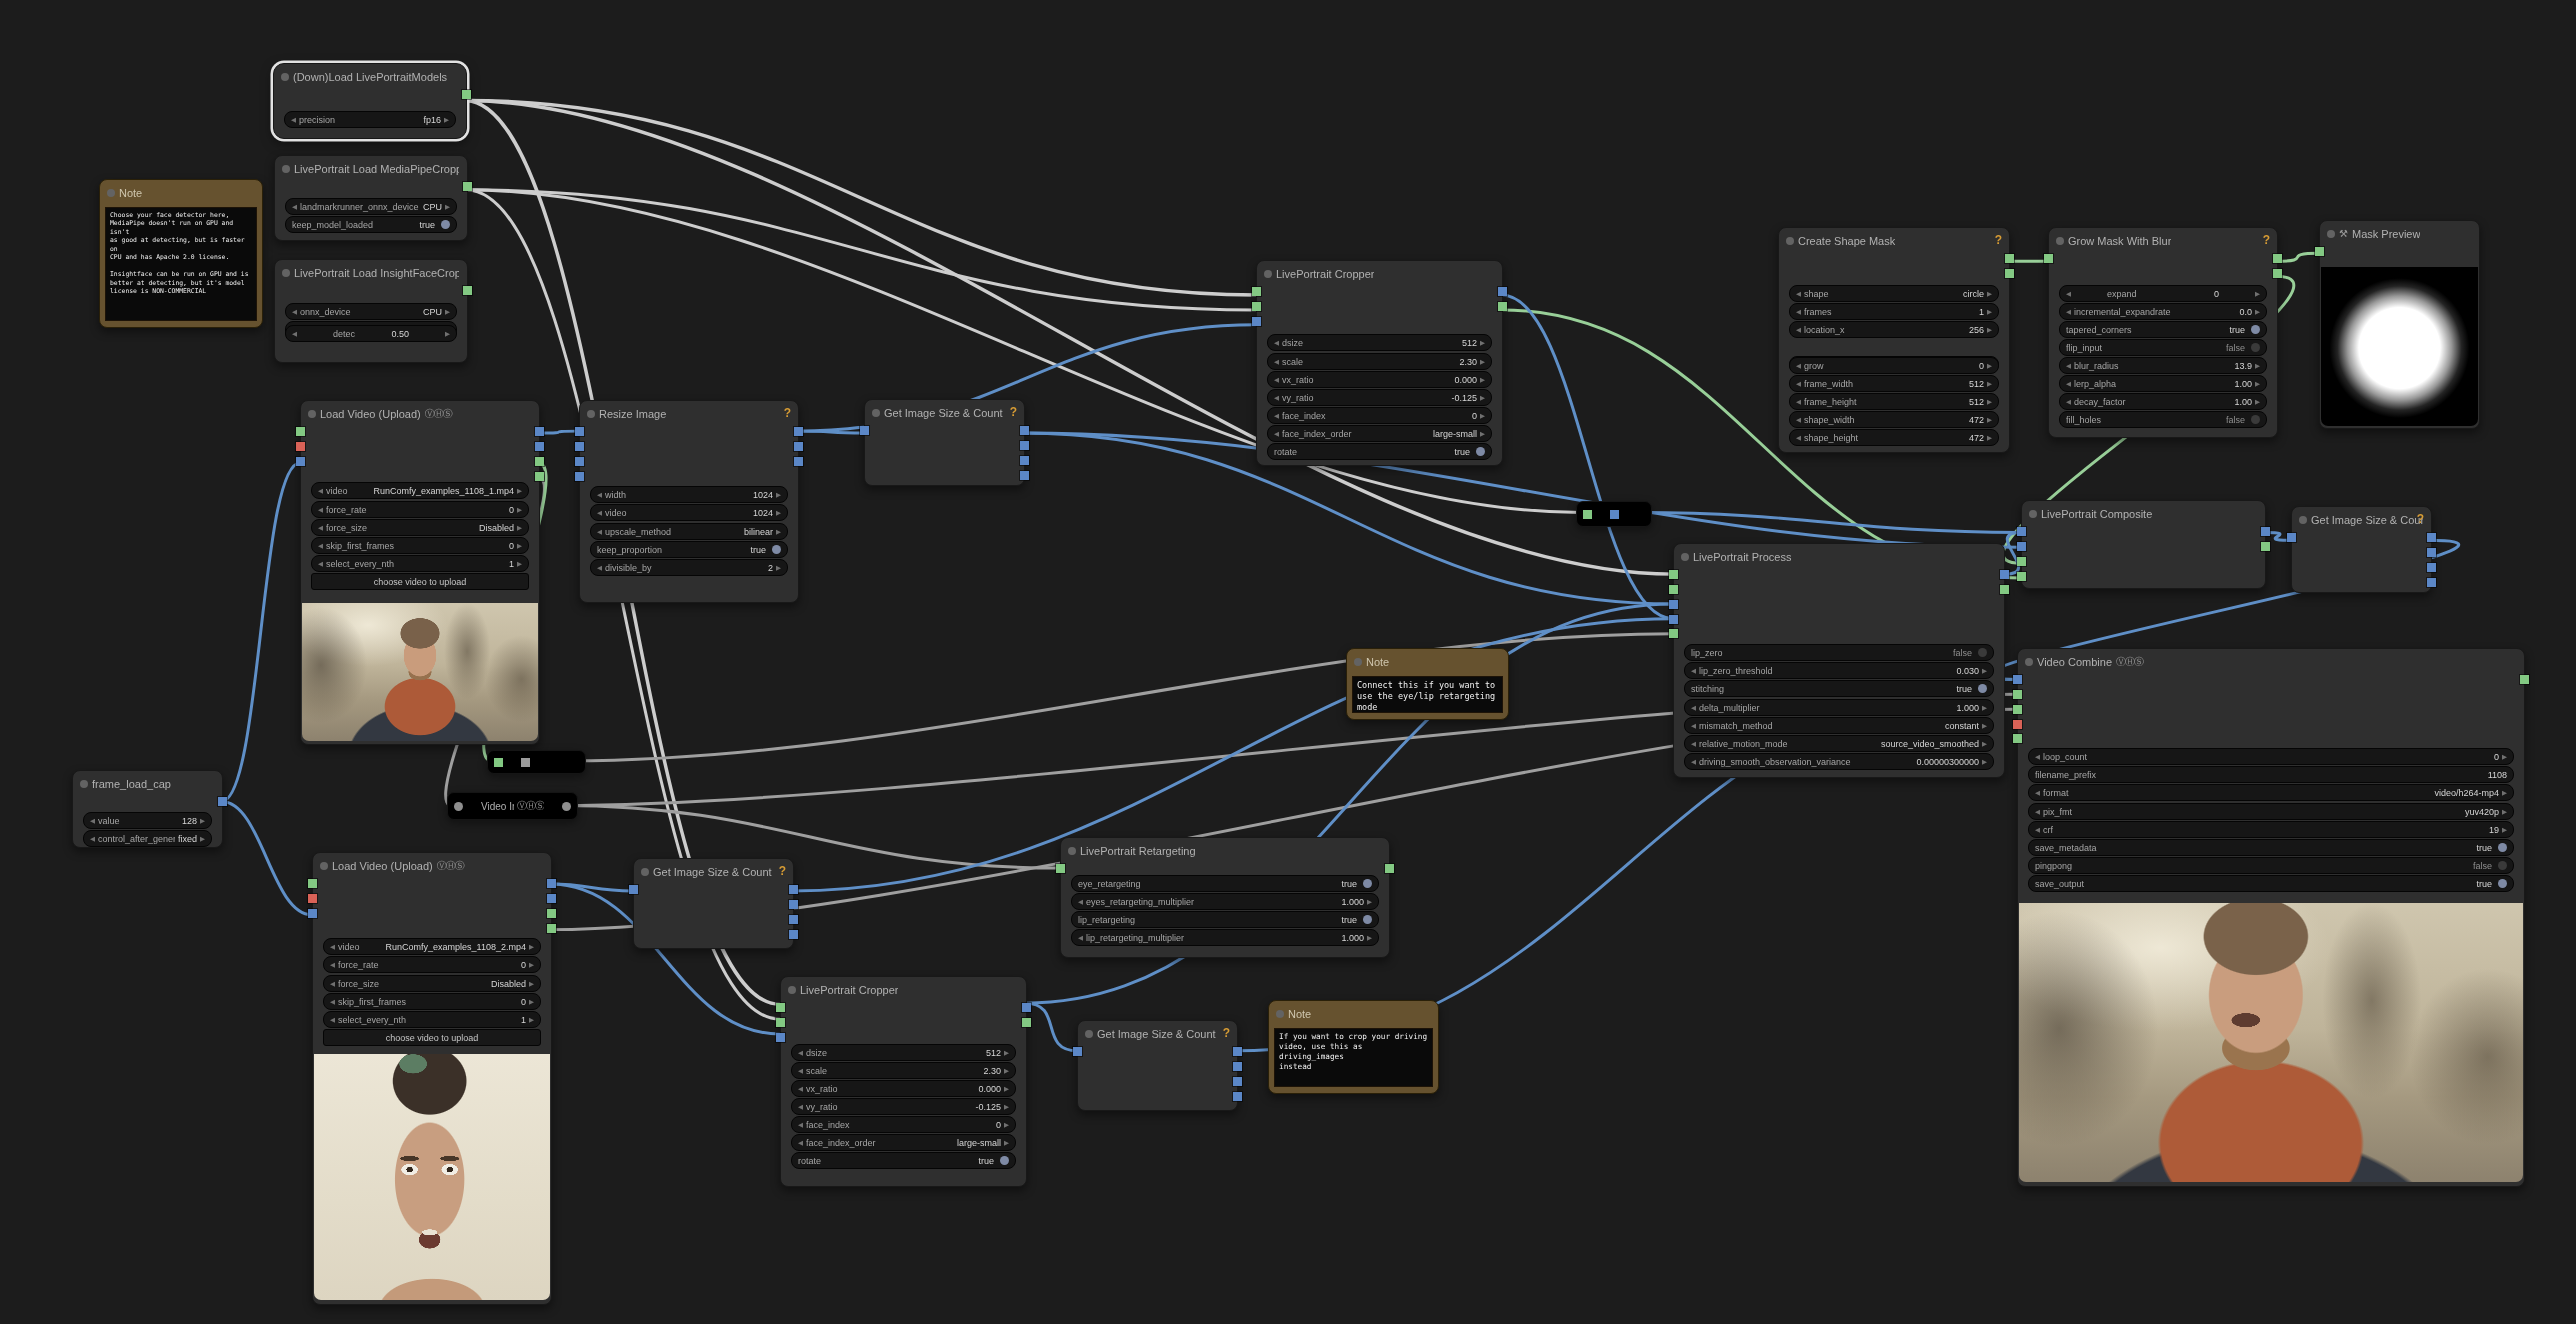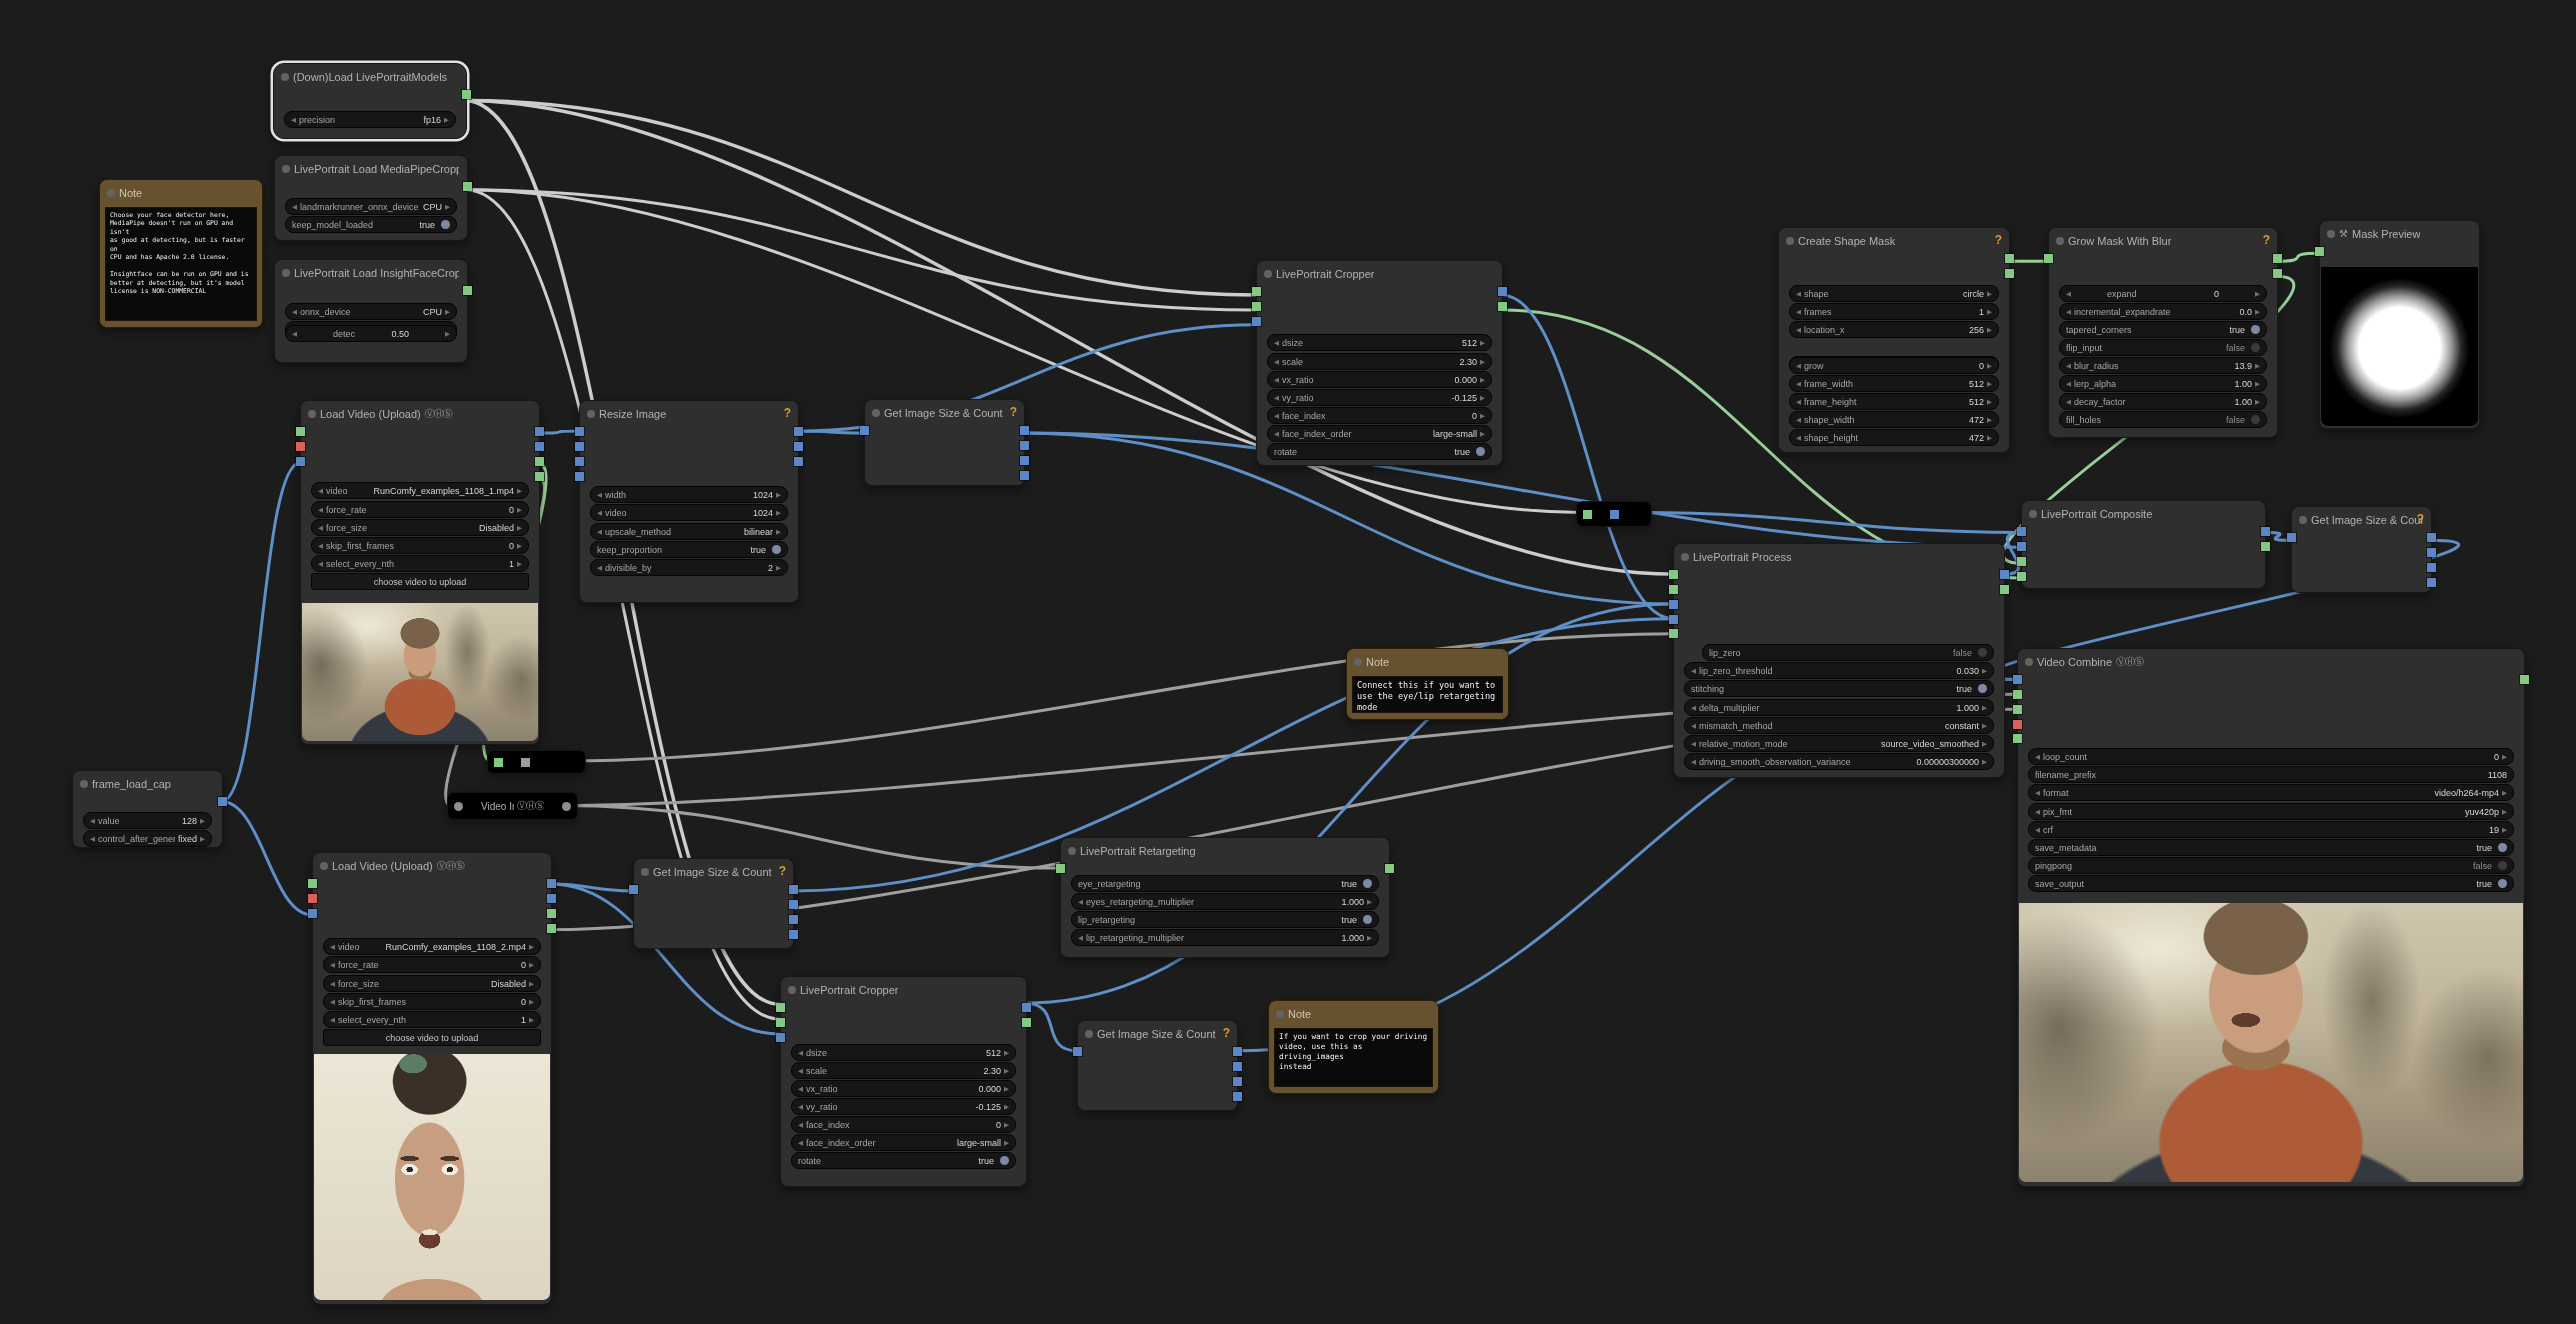--- a/index.html
+++ b/index.html
@@ -519,21 +519,21 @@
         <span class="dot" data-name="collapse-dot"></span>
         <span class="ttext" data-name="node-title">LivePortrait Process</span>
       </div>
       <span class="slot in sg" data-name="input-slot-green" style="top: 26px;"></span>
       <span class="slot in sg" data-name="input-slot-green" style="top: 41px;"></span>
       <span class="slot in sb" data-name="input-slot-blue" style="top: 56px;"></span>
       <span class="slot in sb" data-name="input-slot-blue" style="top: 71px;"></span>
       <span class="slot in sg" data-name="input-slot-gray" style="top: 85px;"></span>
       <span class="slot out sb" data-name="output-slot-blue" style="top: 26px;"></span>
       <span class="slot out sg" data-name="output-slot-green" style="top: 41px;"></span>
-      <div class="widget toggle" data-name="widget-lip-zero" style="top: 100px; margin-left: 18px;">
+      <div class="widget toggle" data-name="widget-lip-zero" style="top: 100px;">
         <span class="lab" data-name="widget-label">lip_zero</span>
         <span class="val dim" data-name="widget-value">false</span>
         <span class="knob off" data-name="toggle-knob"></span>
       </div>
       <div class="widget combo" data-name="widget-lip-zero-threshold" style="top: 118px;">
         <span class="arrL" data-name="decrement-arrow-icon">◀</span>
         <span class="lab" data-name="widget-label">lip_zero_threshold</span>
         <span class="val" data-name="widget-value">0.030</span>
         <span class="arrR" data-name="increment-arrow-icon">▶</span>
       </div>

